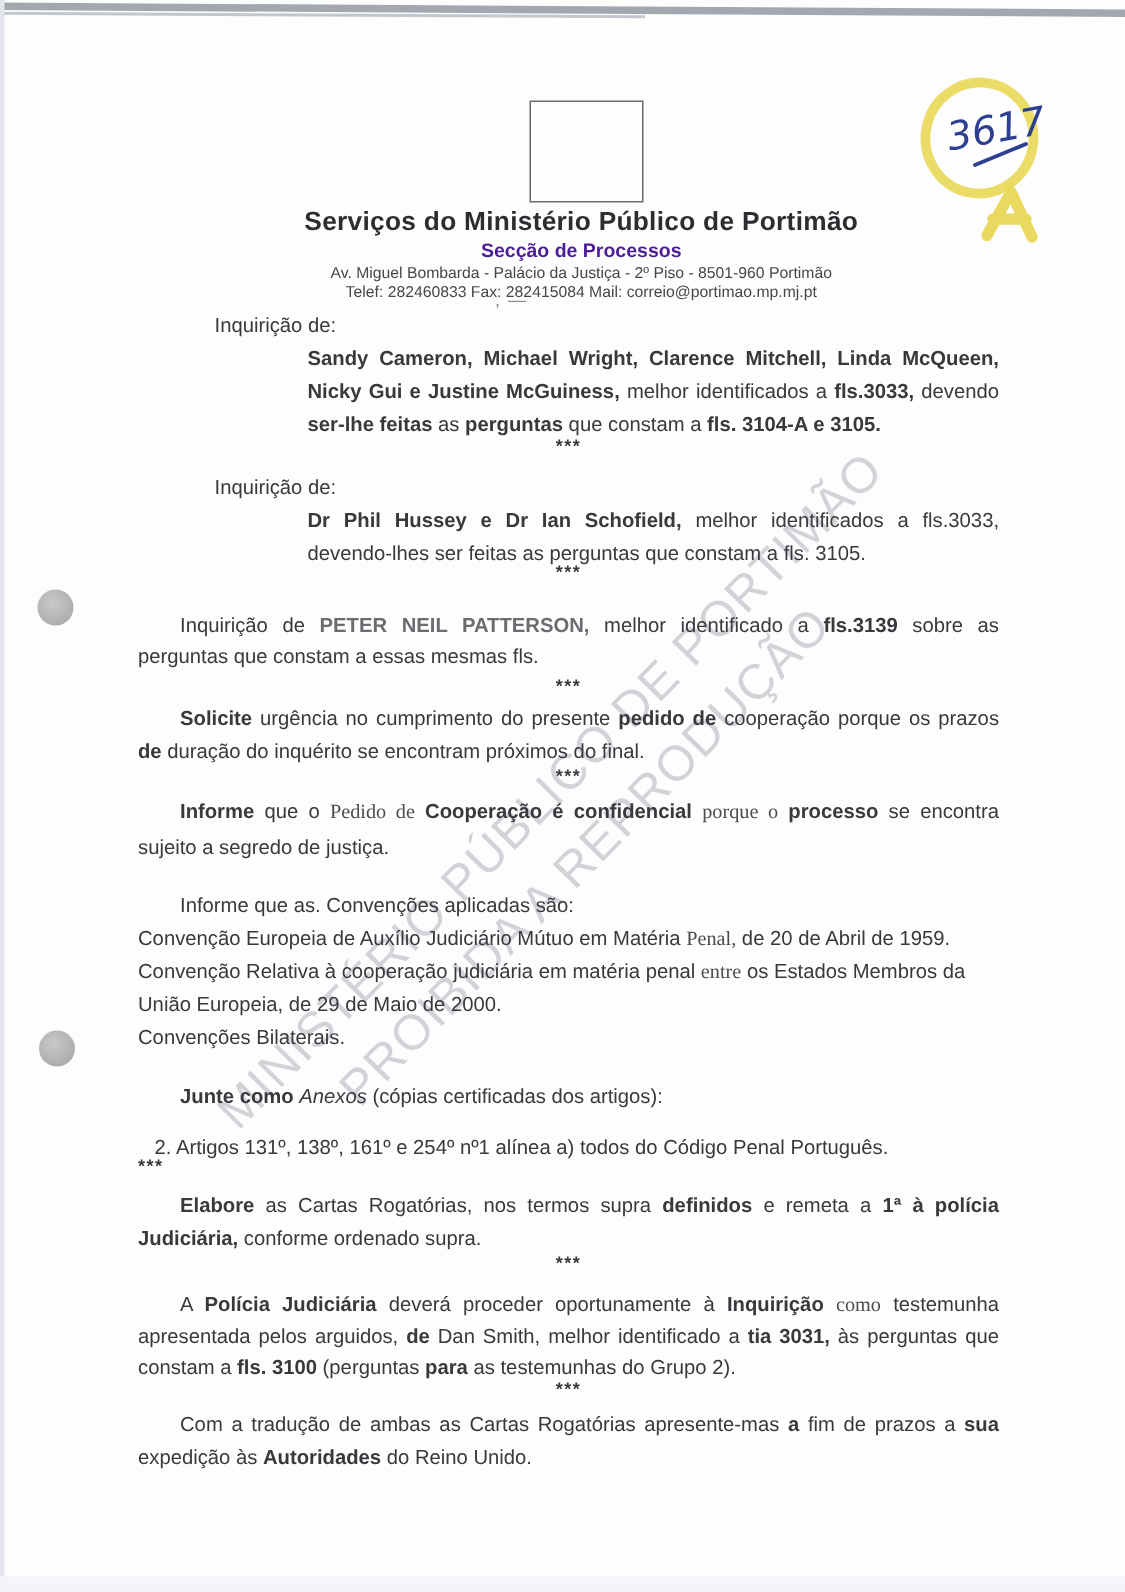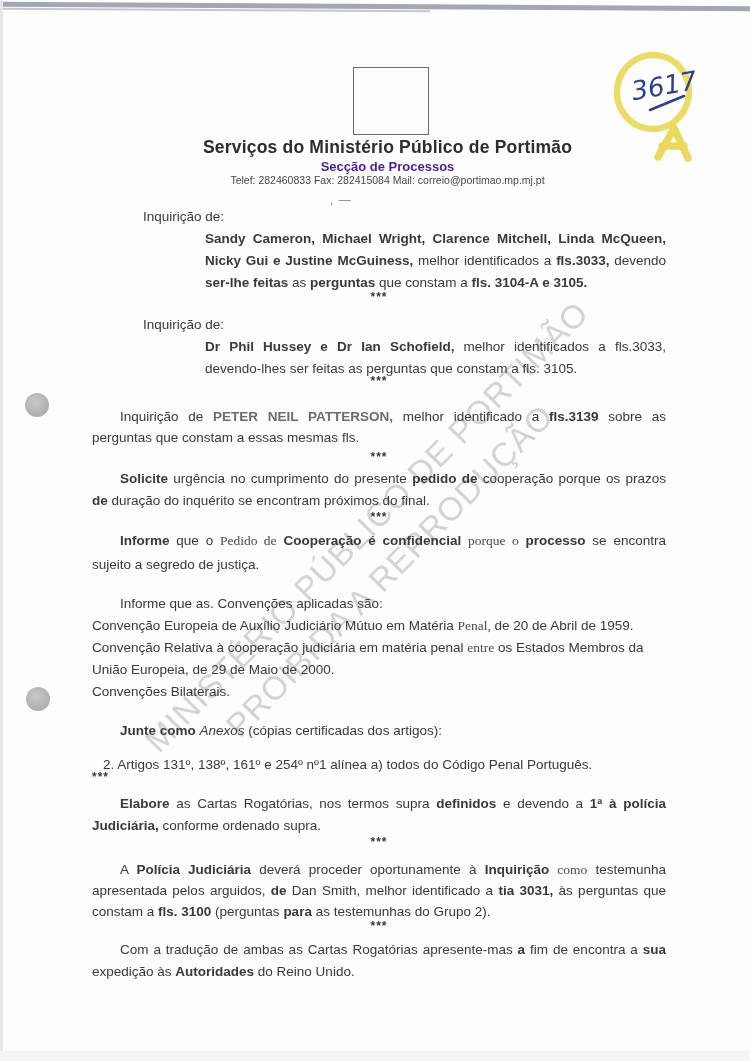--- a/index.html
+++ b/index.html
@@ -67,20 +67,21 @@
   <div class="hole hole2"></div>
 
   <div class="wm wm1">MINISTÉRIO PÚBLICO DE PORTIMÃO</div>
   <div class="wm wm2">PROIBIDA A REPRODUÇÃO</div>
 
   <div class="logo-box"></div>
 
   <div class="letterhead">
     <div class="lh-title">Serviços do Ministério Público de Portimão</div>
     <div class="lh-sub">Secção de Processos</div>
+    <div class="lh-addr">Av. Miguel Bombarda - Palácio da Justiça - 2º Piso - 8501-960 Portimão</div>
     <div class="lh-tel">Telef: 282460833   Fax: 282415084 Mail: correio@portimao.mp.mj.pt</div>
   </div>
 
   <div class="center-mark">, —</div>
 
   <svg class="annot" viewBox="0 0 140 160" xmlns="http://www.w3.org/2000/svg">
     <ellipse cx="55" cy="52" rx="36" ry="37" fill="none" stroke="#e7d64e" stroke-width="6.5" opacity="0.85" transform="rotate(8 55 52)"></ellipse>
     <text x="33" y="56" fill="#2c3f90" font-size="26" font-family="DejaVu Sans, sans-serif" font-style="italic" font-weight="500" transform="rotate(-10 59 46)">3617</text>
     <path d="M 52 70 L 86 56" stroke="#2c3f90" stroke-width="2.5" stroke-linecap="round" fill="none"></path>
     <path d="M 60 117 L 76 88 L 90 118 M 64 106 L 86 106" stroke="#e7d64e" stroke-width="7.5" stroke-linecap="round" stroke-linejoin="round" fill="none" opacity="0.9"></path>
@@ -98,20 +99,20 @@
       <div class="block b-para" style="margin-top: 4px;"><span class="b">Solicite</span><span> urgência no cumprimento do presente </span><span class="b">pedido de</span><span> cooperação porque os prazos </span><span class="b">de</span><span> duração do inquérito se encontram próximos do final.</span></div>
       <div class="block b-sep" style="margin-top: -2px;">***</div>
       <div class="block b-para" style="margin-top: 5px; line-height: 24px;"><span class="b">Informe</span><span> que o </span><span class="srf">Pedido de</span><span> </span><span class="b">Cooperação é confidencial</span><span> </span><span class="srf">porque o</span><span> </span><span class="b">processo</span><span> se encontra sujeito a segredo de justiça.</span></div>
       <div class="block b-para" style="margin-top: 16px;"><span>Informe que as. Convenções aplicadas são:</span></div>
       <div class="block b-line" style="margin-top: 0px;"><span>Convenção Europeia de Auxílio Judiciário Mútuo em Matéria </span><span class="srf">Penal,</span><span> de 20 de Abril de 1959.</span></div>
       <div class="block b-line" style="margin-top: 0px;"><span>Convenção Relativa à cooperação judiciária em matéria penal </span><span class="srf">entre</span><span> os Estados Membros da União Europeia, de 29 de Maio de 2000.</span></div>
       <div class="block b-line" style="margin-top: 0px;"><span>Convenções Bilaterais.</span></div>
       <div class="block b-para" style="margin-top: 17px;"><span class="b">Junte como</span><span> </span><span class="i">Anexos</span><span> (cópias certificadas dos artigos):</span></div>
       <div class="block b-list" style="margin-top: 12px;"><span>2. Artigos 131º, 138º, 161º e 254º nº1 alínea a) todos do Código Penal Português.</span></div>
       <div class="block b-sep b-sep-left" style="margin-top: -6px;">***</div>
-      <div class="block b-para" style="margin-top: 9px;"><span class="b">Elabore</span><span> as Cartas Rogatórias, nos termos supra </span><span class="b">definidos</span><span> e devendo a </span><span class="b">1ª à polícia Judiciária,</span><span> conforme ordenado supra.</span></div>
+      <div class="block b-para" style="margin-top: 9px;"><span class="b">Elabore</span><span> as Cartas Rogatórias, nos termos supra </span><span class="b">definidos</span><span> e remeta a </span><span class="b">1ª à polícia Judiciária,</span><span> conforme ordenado supra.</span></div>
       <div class="block b-sep" style="margin-top: -2px;">***</div>
       <div class="block b-para" style="margin-top: 10px; line-height: 21px;"><span>A </span><span class="b">Polícia Judiciária</span><span> deverá proceder oportunamente à </span><span class="b">Inquirição</span><span> </span><span class="srf">como</span><span> testemunha apresentada pelos arguidos, </span><span class="b">de</span><span> Dan Smith, melhor identificado a </span><span class="b">tia 3031,</span><span> às perguntas que constam a </span><span class="b">fls. 3100</span><span> (perguntas </span><span class="b">para</span><span> as testemunhas do Grupo 2).</span></div>
       <div class="block b-sep" style="margin-top: -3px;">***</div>
-      <div class="block b-para" style="margin-top: 6px;"><span>Com a tradução de ambas as Cartas Rogatórias apresente-mas </span><span class="b">a</span><span> fim de encontra a </span><span class="b">sua</span><span> expedição às </span><span class="b">Autoridades</span><span> do Reino Unido.</span></div>
+      <div class="block b-para" style="margin-top: 6px;"><span>Com a tradução de ambas as Cartas Rogatórias apresente-mas </span><span class="b">a</span><span> fim de prazos a </span><span class="b">sua</span><span> expedição às </span><span class="b">Autoridades</span><span> do Reino Unido.</span></div>
     </div>
 
 </div>
 
 </body></html>

